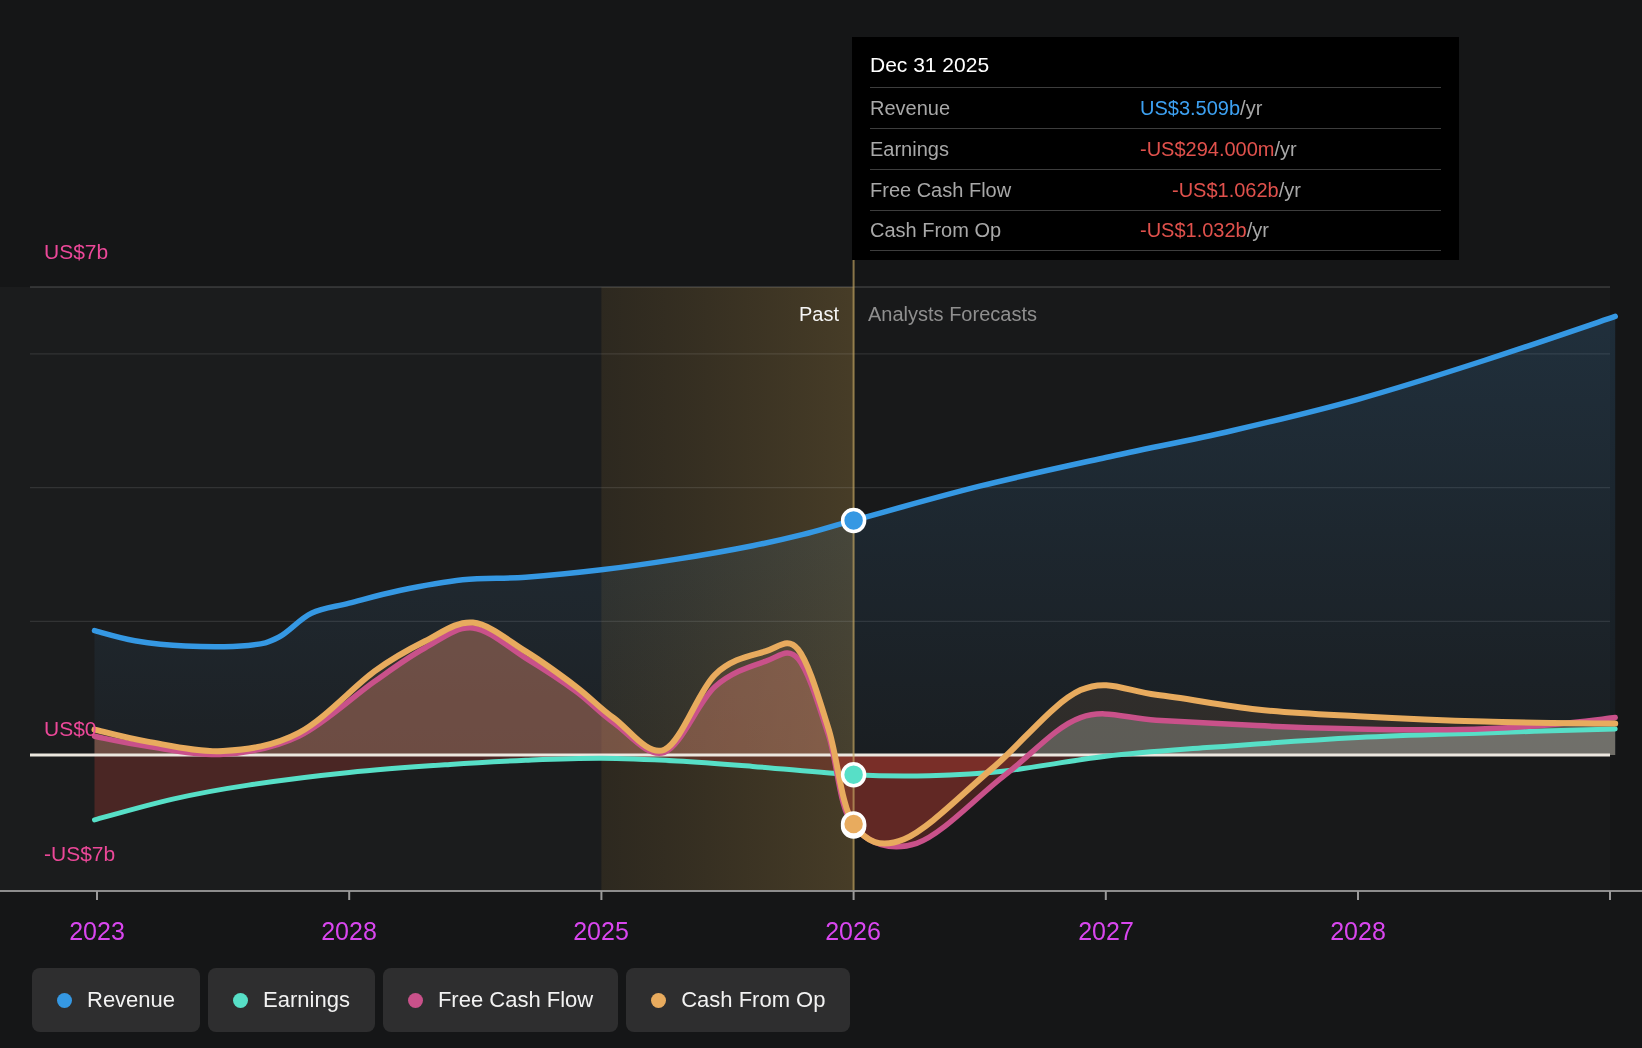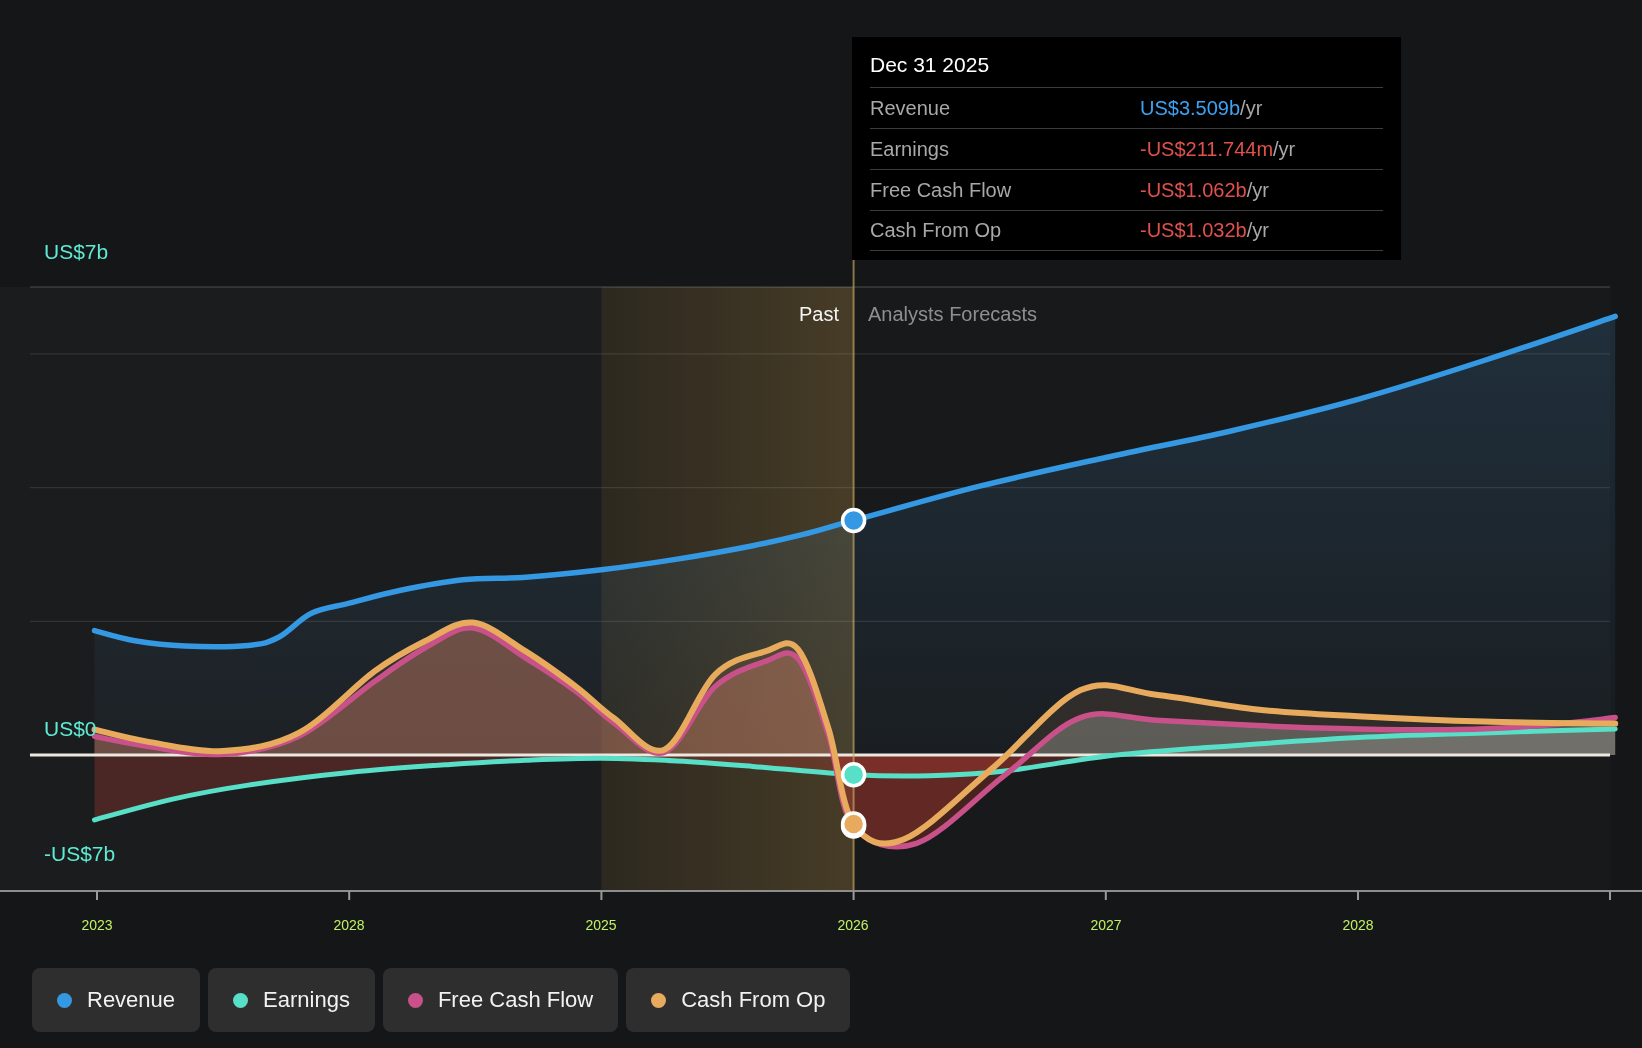--- a/index.html
+++ b/index.html
@@ -6,36 +6,36 @@
   html,body{margin:0;padding:0;background:#0f0f0f;}
   *{box-sizing:border-box;}
   .stage{
     position:relative;width:1642px;height:1048px;margin:0 auto;
     background:#151617;overflow:hidden;
     font-family:"Liberation Sans", sans-serif;
     -webkit-font-smoothing:antialiased;
   }
   #chart-svg{position:absolute;left:0;top:0;z-index:1;}
   .y-label{
-    position:absolute;left:44px;z-index:3;color:#5eead4;font-size:21px;
+    position:absolute;left:44px;z-index:3;color:#ec4899;font-size:21px;
   }
   .x-label{
-    position:absolute;top:917px;z-index:3;color:#bef264;font-size:14px;
+    position:absolute;top:917px;z-index:3;color:#d946ef;font-size:25px;
     transform:translateX(-50%);white-space:nowrap;
   }
   .past-label{
     position:absolute;top:303px;right:803px;z-index:3;
     color:#f5f5f5;font-size:20px;white-space:nowrap;
   }
   .forecast-label{
     position:absolute;top:303px;left:868px;z-index:3;
     color:#8f8f8f;font-size:20px;white-space:nowrap;text-align:center;
   }
   .tooltip{
-    position:absolute;left:852px;top:37px;width:549px;z-index:4;
+    position:absolute;left:852px;top:37px;width:607px;z-index:4;
     background:#000;padding:12px 18px 9px 18px;
   }
   .tooltip-title{color:#ffffff;font-size:21px;padding:4px 0 10px 0;}
   .tt-row{
     display:flex;align-items:center;height:41px;
     border-top:1px solid #3d3d3d;font-size:20px;
   }
   .tt-row:last-child{border-bottom:1px solid #3d3d3d;}
   .tt-label{flex:0 0 270px;color:#a8a8a8;}
   .tt-value{font-weight:400;}
@@ -154,26 +154,26 @@
 
   <div class="tooltip">
     <div class="tooltip-title">Dec 31 2025</div>
     <div class="tt-row">
       <span class="tt-label">Revenue</span>
       <span class="tt-value" style="color: rgb(61, 161, 242);">US$3.509b</span>
       <span class="tt-suffix">/yr</span>
     </div>
     <div class="tt-row">
       <span class="tt-label">Earnings</span>
-      <span class="tt-value" style="color: rgb(224, 81, 76);">-US$211.744m</span>
+      <span class="tt-value" style="color: rgb(224, 81, 76);">-US$294.000m</span>
       <span class="tt-suffix">/yr</span>
     </div>
     <div class="tt-row">
       <span class="tt-label">Free Cash Flow</span>
-      <span class="tt-value" style="color: rgb(224, 81, 76);">-US$1.062b</span>
+      <span class="tt-value" style="color: rgb(224, 81, 76); margin-left: 32px;">-US$1.062b</span>
       <span class="tt-suffix">/yr</span>
     </div>
     <div class="tt-row">
       <span class="tt-label">Cash From Op</span>
       <span class="tt-value" style="color: rgb(224, 81, 76);">-US$1.032b</span>
       <span class="tt-suffix">/yr</span>
     </div>
   </div>
 
   <div class="legend">

